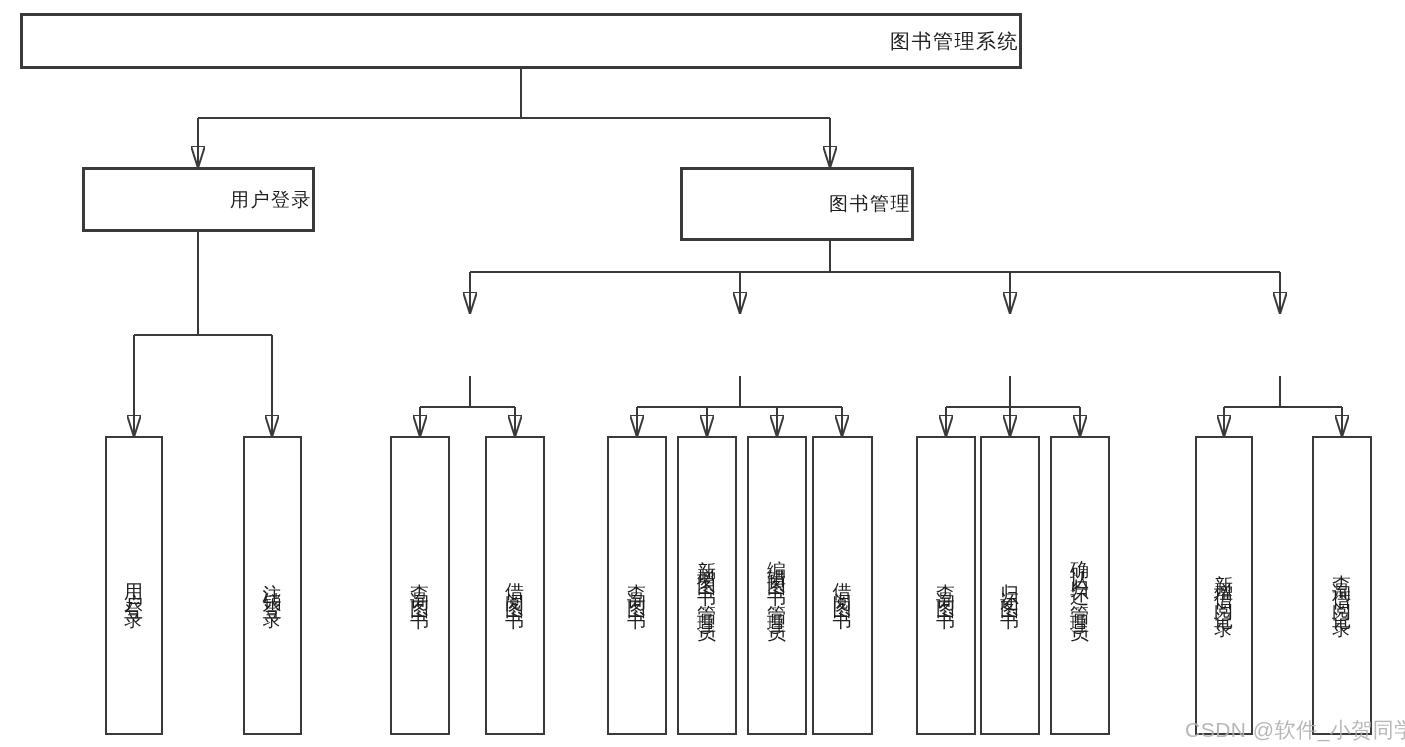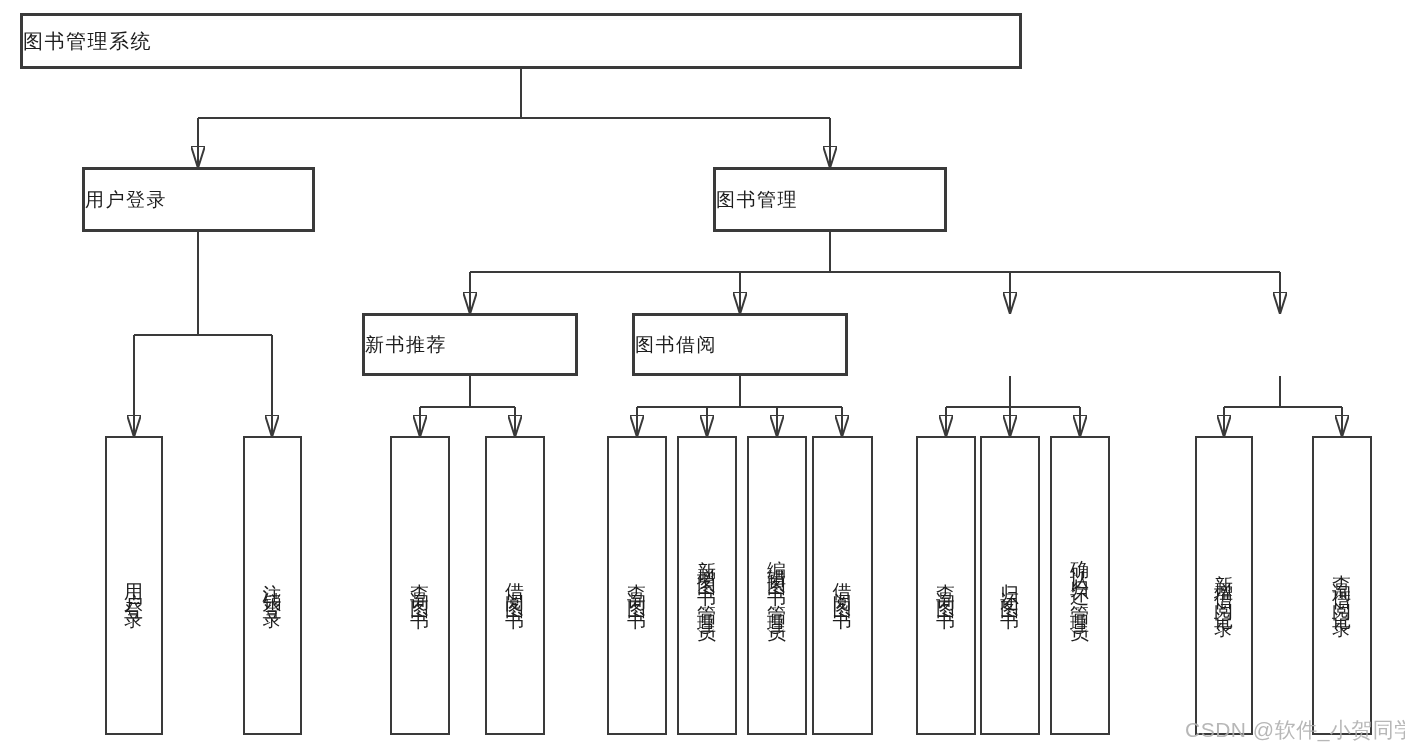--- a/index.html
+++ b/index.html
@@ -12,21 +12,21 @@
   .canvas{
     position:relative;width:1405px;height:747px;background:var(--bg);
     font-family:"Liberation Sans","DejaVu Sans",sans-serif;color:var(--text);
     overflow:hidden;
   }
   .connectors{position:absolute;left:0;top:0;width:1405px;height:747px;}
   .connectors path{stroke:var(--line);stroke-width:2;fill:none;}
   .hbox{
     position:absolute;box-sizing:border-box;background:#fff;
     border:3px solid var(--line);
-    display:flex;align-items:center;justify-content:flex-start;
+    display:flex;align-items:center;justify-content:flex-end;
     font-size:19px;letter-spacing:1.5px;white-space:nowrap;
   }
   .hbox.root{font-size:20px;}
   .vbox{
     position:absolute;box-sizing:border-box;background:#fff;
     border:2.5px solid var(--line);
     display:flex;align-items:center;justify-content:center;
   }
   .vbox span{
     writing-mode:vertical-rl;text-orientation:mixed;
@@ -91,30 +91,24 @@
     <path d="M1342 407 V436" marker-end="url(#arrw)"></path>
   </svg>
 
   <div class="hbox root" style="left:20px;top:13px;width:1002px;height:56px;">
     <span>图书管理系统</span>
   </div>
 
   <div class="hbox" style="left:82px;top:167px;width:233px;height:65px;">
     <span>用户登录</span>
   </div>
-  <div class="hbox" style="left:713px;top:167px;width:234px;height:65px;">
+  <div class="hbox" style="left:680px;top:167px;width:234px;height:74px;">
     <span>图书管理</span>
   </div>
 
-  <div class="hbox" style="left:362px;top:313px;width:216px;height:63px;">
-    <span>新书推荐</span>
-  </div>
-  <div class="hbox" style="left:632px;top:313px;width:216px;height:63px;">
-    <span>图书借阅</span>
-  </div>
 
   <div class="vbox" style="left:105px;top:436px;width:58px;height:299px;">
     <span>用户登录</span>
   </div>
   <div class="vbox" style="left:243px;top:436px;width:59px;height:299px;">
     <span>注销登录</span>
   </div>
 
   <div class="vbox" style="left:390px;top:436px;width:60px;height:299px;">
     <span>查询图书</span>

